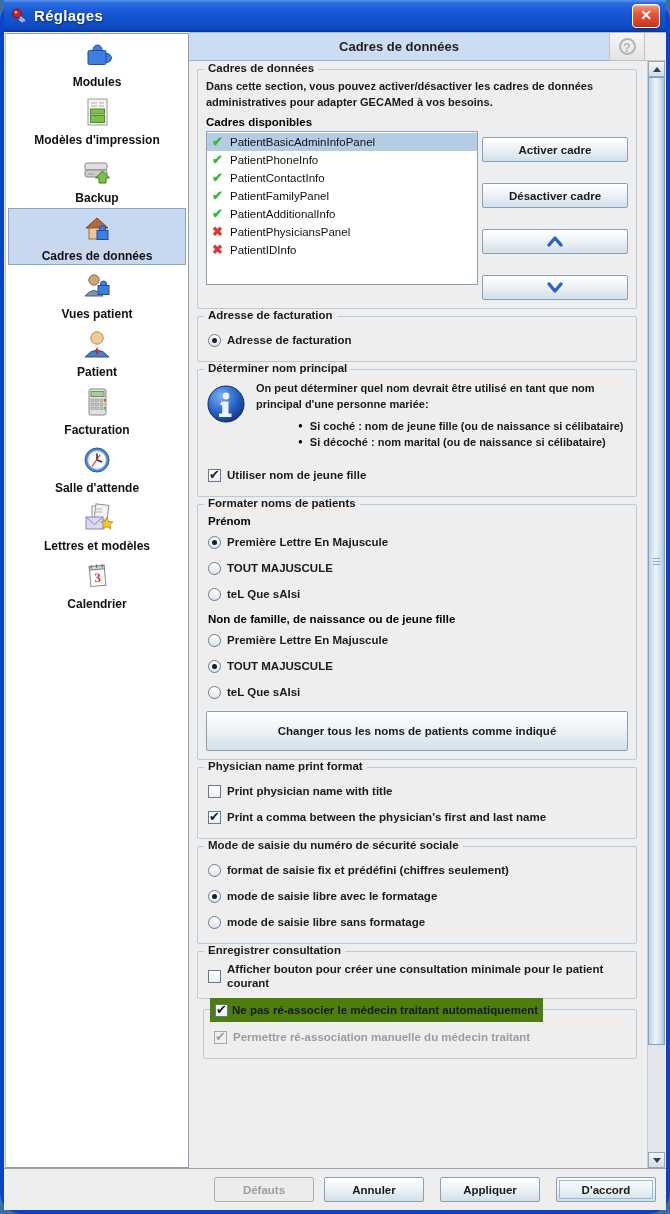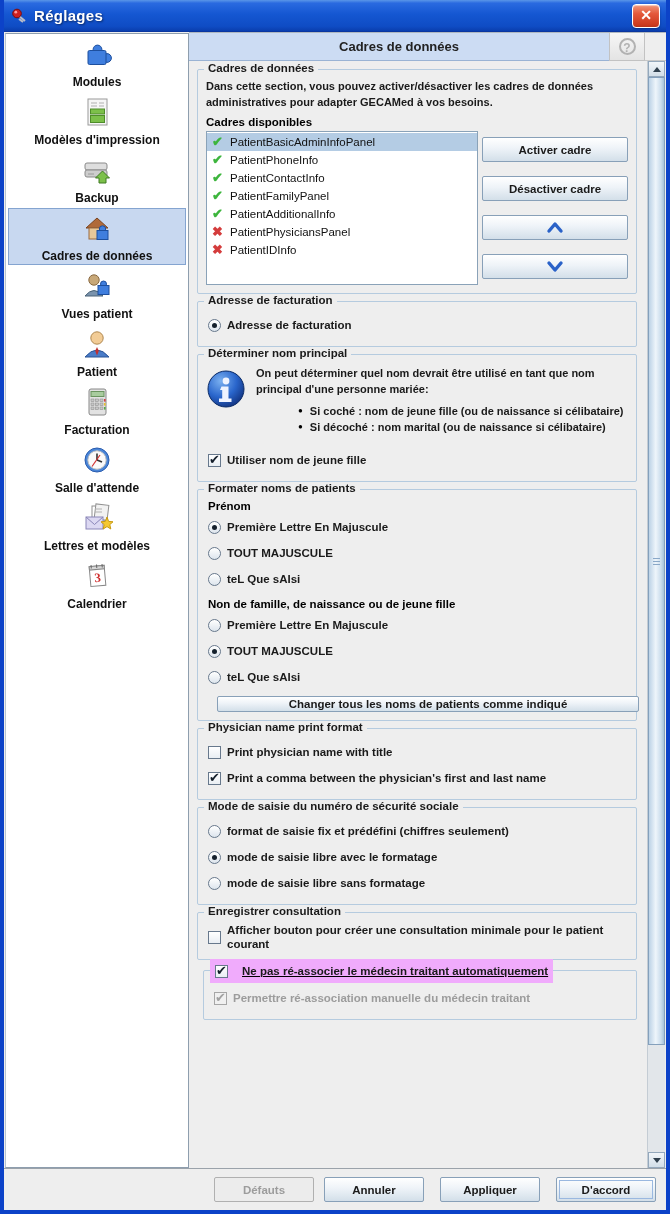--- a/index.html
+++ b/index.html
@@ -3,21 +3,21 @@
 <meta charset="utf-8">
 <style>
   * { margin:0; padding:0; box-sizing:border-box; }
   html,body { background:#3a6ea5; }
   body { font-family:"Liberation Sans", sans-serif; }
 
   .window {
     position:relative; width:670px; height:1214px;
     display:flex; flex-direction:column;
     background:#eeeeee;
-    border-left:4px solid #0c42c8; border-right:4px solid #0c42c8; border-bottom:4px solid #0c42c8;
+    border-left:4px solid #0c42c8; border-right:4px solid #0c42c8; border-bottom:4px solid #0c42c8;border-radius:22px;
   }
 
   
   .titlebar {
     height:32px; flex:0 0 32px; display:flex; align-items:center; gap:6px; padding:0 6px;
     background:linear-gradient(180deg,#5a96e8 0%, #2a6ae0 10%, #1557d2 45%, #0f4cc4 85%, #0a3eae 100%);
     border-bottom:1px solid #0a36a0;
   }
   .app-icon { width:18px; height:18px; flex:0 0 18px; }
   .title-text {
@@ -104,29 +104,29 @@
   .frames-layout { display:flex; gap:4px; }
   .frames-left { flex:1; min-width:0; }
   .list-label { font-size:11.5px; font-weight:bold; margin:6px 0 3px 0; }
   .listbox { border:1px solid #8aa2b8; background:#ffffff; height:154px; overflow:hidden; padding-top:1px; }
   .list-row { display:flex; align-items:center; gap:5px; height:18px; padding:0 3px; cursor:default; }
   .list-row.on { background:#b4cce4; }
   .li-icon { font-size:13px; line-height:14px; width:15px; text-align:center; color:#d43c3c; font-weight:bold; }
   .li-icon.on { color:#3db53d; }
   .li-name { font-size:11.5px; font-weight:normal; color:#111; white-space:nowrap; }
 
-  .frames-btns { width:146px; flex:0 0 146px; display:flex; flex-direction:column; gap:14px; padding-top:6px; }
+  .frames-btns { width:146px; flex:0 0 146px; display:flex; flex-direction:column; gap:21px; padding-top:6px; }
   .btn {
     font-family:"Liberation Sans", sans-serif; font-size:11.5px; font-weight:bold; color:#1a1a1a;
     background:linear-gradient(180deg,#ffffff 0%, #eef3f8 45%, #d3dfe9 100%);
     border:1px solid #88a0b8; border-radius:2px; height:25px;
     display:flex; align-items:center; justify-content:center; cursor:default; width:100%;
   }
   .btn svg { display:block; }
-  .apply-wide { margin-top:6px; height:16px;margin-left:11px; }
+  .apply-wide { margin-top:6px; height:40px; }
 
   
   .opt-row { display:flex; align-items:center; gap:6px; min-height:26px; padding-left:2px; cursor:default; }
   .opt-label { font-size:11.5px; font-weight:bold; color:#1a1a1a; line-height:14px; }
   .radio {
     width:13px; height:13px; flex:0 0 13px; border-radius:50%;
     border:1px solid #67788c; background:linear-gradient(180deg,#ffffff,#dde5ed);
     position:relative; box-shadow:inset 0 1px 1px rgba(255,255,255,.8);
   }
   .radio.on::after {
@@ -155,22 +155,22 @@
 
   
   .dim-when-on.on, .dim-when-on.on .opt-label { color:#9c9c9c; }
   .dim-when-on.on .cb { border-color:#a6a6a6; background:#f0f0f0; }
   .dim-when-on.on .cb.on::after { color:#a0a0a0; }
   .dim-when-on.on.btn { color:#9c9c9c; background:#ececec; border-color:#b0b0b0; }
 
   
   .legend-group { margin-top:10px; padding-top:14px; }
   .legend-row {
-    position:absolute; top:-12px; left:6px; background:#f0abfc; padding:0 5px;
-    display:flex; align-items:center; gap:14px; min-height:24px;text-decoration:underline;
+    position:absolute; top:-12px; left:6px; background:#4d7c0f; padding:0 5px;
+    display:flex; align-items:center; gap:4px; min-height:24px;
   }
 
   
   .footer {
     flex:0 0 42px; height:42px; background:#eeeeee; border-top:1px solid #9aa2aa;
     display:flex; align-items:center; padding:0 10px 0 210px;
   }
   .footer .btn { width:100px; height:25px; }
   .footer-right { margin-left:auto; display:flex; gap:16px; }
   .focus-when-on.on { outline:1px solid #9ab8e0; outline-offset:-4px; }

